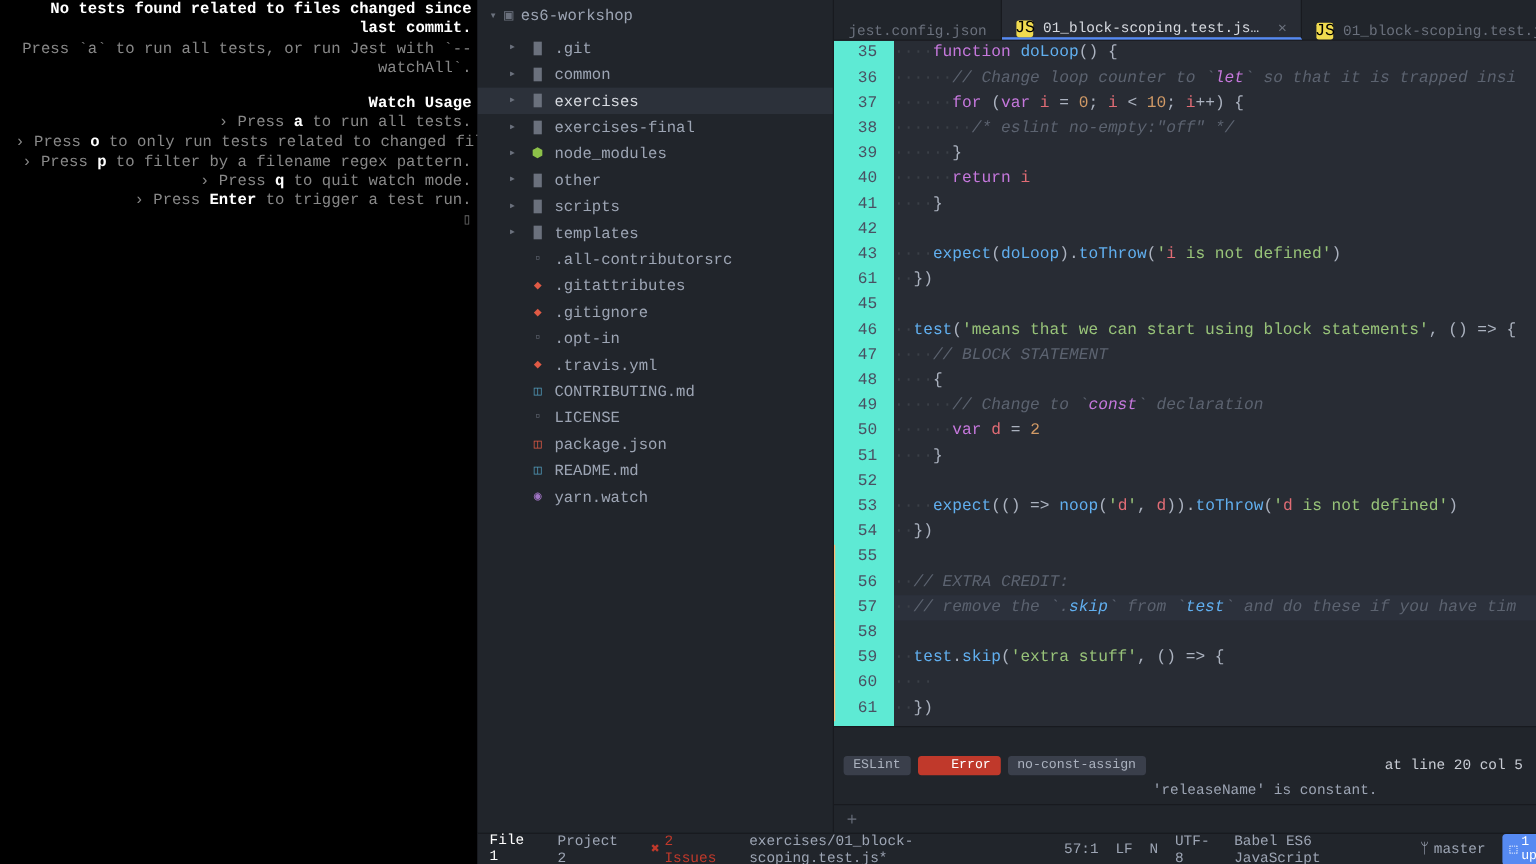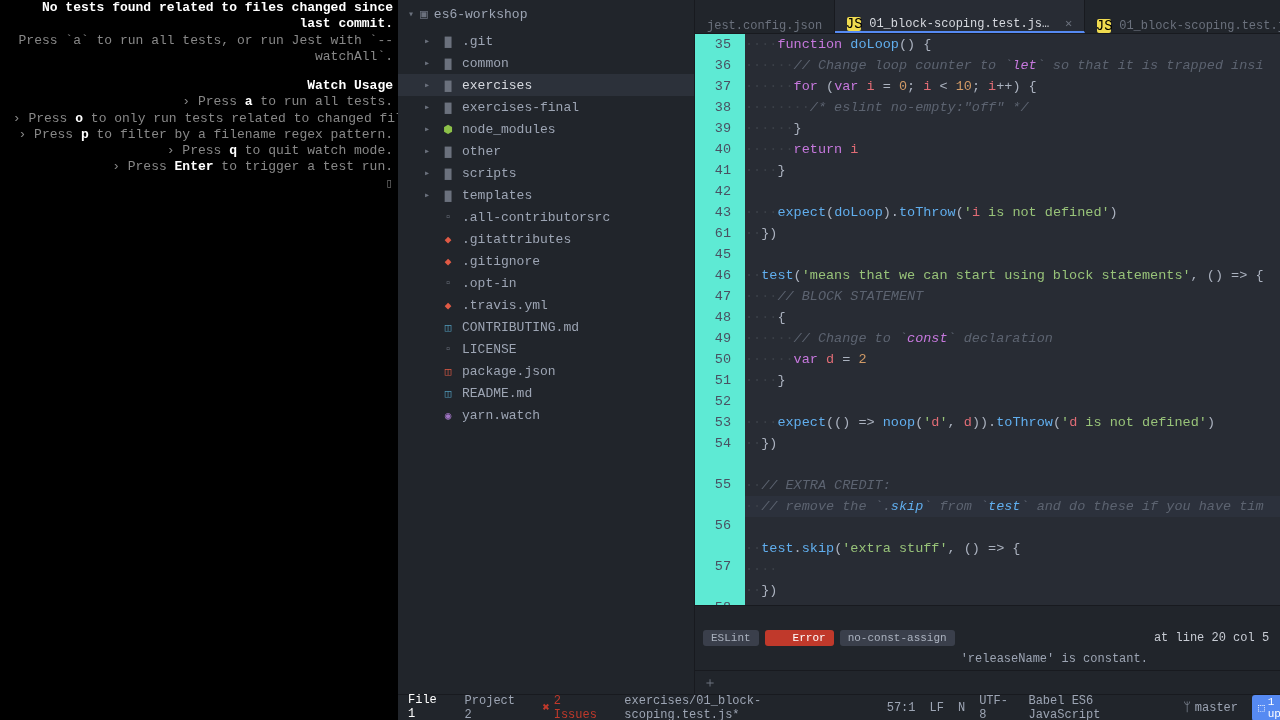--- a/index.html
+++ b/index.html
@@ -145,21 +145,21 @@
 .gutter {
   width: 50px;
   text-align: right;
   color: #495162;
   padding: 0 14px 0 0;
   user-select: none;
   background: #5eead4;
   border-left: 3px solid transparent;
 }
 .gutter .ln { height: 21px; }
-.gutter .git-add { border-left: 2px solid #fdba74; margin-left: -6px; padding-left: 4px; margin-top: 20px; }
+.gutter .git-add { border-left: 4px solid #fdba74; margin-left: -6px; padding-left: 4px; }
 .code {
   flex: 1;
   white-space: pre;
   overflow: hidden;
 }
 .code .line { height: 21px; }
 .code .line.cursor-line { background: #2c313c; }
 .ws { color: #3b4048; }
 .kw { color: #c678dd; }
 .fn { color: #61afef; }

